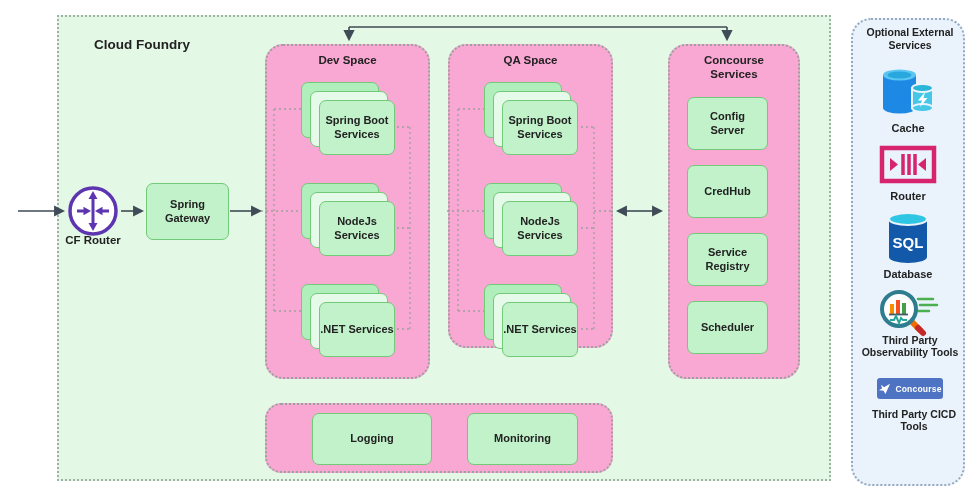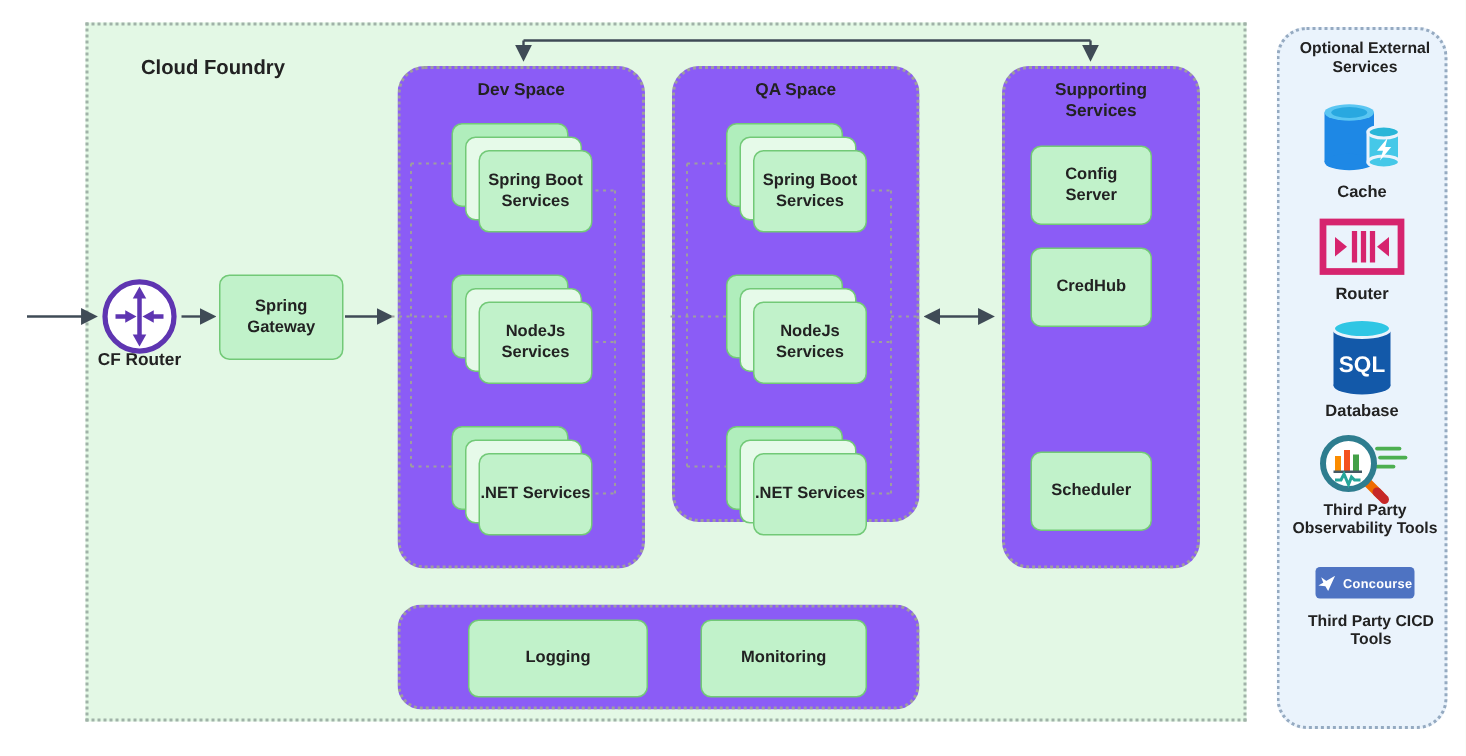--- a/index.html
+++ b/index.html
@@ -1,21 +1,21 @@
 <!DOCTYPE html>
 <html><head>
 <meta charset="utf-8">
 <style>
   html,body{margin:0;padding:0;background:#fff;}
   .canvas{position:relative;width:977px;height:504px;background:#fff;
     font-family:"Liberation Sans",sans-serif;color:#222;overflow:hidden;}
   .cf-container{position:absolute;left:57px;top:15px;width:774px;height:466px;
     background:#e3f8e5;border:2px dotted #a0b2a8;box-sizing:border-box;}
   .cf-title{position:absolute;left:94px;top:37px;font-size:13.5px;font-weight:bold;}
-  .space{position:absolute;background:#8b5cf6;border:2px dotted #9e9e9e;border-radius:18px;box-sizing:border-box;}
+  .space{position:absolute;background:#f9a8d4;border:2px dotted #9e9e9e;border-radius:18px;box-sizing:border-box;}
   .space-title{position:absolute;left:0;top:8px;width:100%;text-align:center;
     font-size:11.5px;font-weight:bold;line-height:1.2;}
   .box{position:absolute;background:#c1f2ca;border:1px solid #72c977;border-radius:7px;
     display:flex;align-items:center;justify-content:center;text-align:center;
     font-size:11px;font-weight:bold;line-height:1.25;box-sizing:border-box;z-index:3;}
   .stack-back{position:absolute;width:76px;height:54px;background:#b0eebc;
     border:1px solid #72c977;border-radius:7px;z-index:3;}
   .stack-mid{position:absolute;width:76px;height:54px;background:#e6fae9;
     border:1px solid #72c977;border-radius:7px;z-index:3;}
   .stack-front{width:76px;height:55px;padding:0;}
@@ -79,24 +79,25 @@
   <div class="stack-mid" style="left:493px;top:91px;"></div>
   <div class="box stack-front" style="left:502px;top:100px;">Spring Boot Services</div>
   <div class="stack-back" style="left:484px;top:183px;"></div>
   <div class="stack-mid" style="left:493px;top:192px;"></div>
   <div class="box stack-front" style="left:502px;top:201px;">NodeJs Services</div>
   <div class="stack-back" style="left:484px;top:284px;"></div>
   <div class="stack-mid" style="left:493px;top:293px;"></div>
   <div class="box stack-front" style="left:502px;top:302px;">.NET Services</div>
 
   <div class="space" style="left:668px;top:44px;width:132px;height:335px;">
-    <div class="space-title" style="padding:0 18px;box-sizing:border-box;">Supporting Services</div>
+    <div class="space-title" style="padding:0 18px;box-sizing:border-box;">Concourse Services</div>
   </div>
   <div class="box" style="left:687px;top:97px;width:81px;height:53px;padding:4px 24px;">Config Server</div>
   <div class="box" style="left:687px;top:165px;width:81px;height:53px;padding:4px 8px;">CredHub</div>
+  <div class="box" style="left:687px;top:233px;width:81px;height:53px;padding:4px 12px;">Service Registry</div>
   <div class="box" style="left:687px;top:301px;width:81px;height:53px;padding:4px 6px;">Scheduler</div>
 
   <div class="space" style="left:265px;top:403px;width:348px;height:70px;border-radius:16px;"></div>
   <div class="box" style="left:312px;top:413px;width:120px;height:52px;">Logging</div>
   <div class="box" style="left:467px;top:413px;width:111px;height:52px;">Monitoring</div>
 
   <svg class="overlay" width="977" height="504" viewBox="0 0 977 504">
     <defs>
       <marker id="arr" viewBox="0 0 10 10" refX="8" refY="5" markerWidth="7" markerHeight="7" orient="auto">
         <path d="M0,0 L10,5 L0,10 z" fill="#3f4b56"></path>

